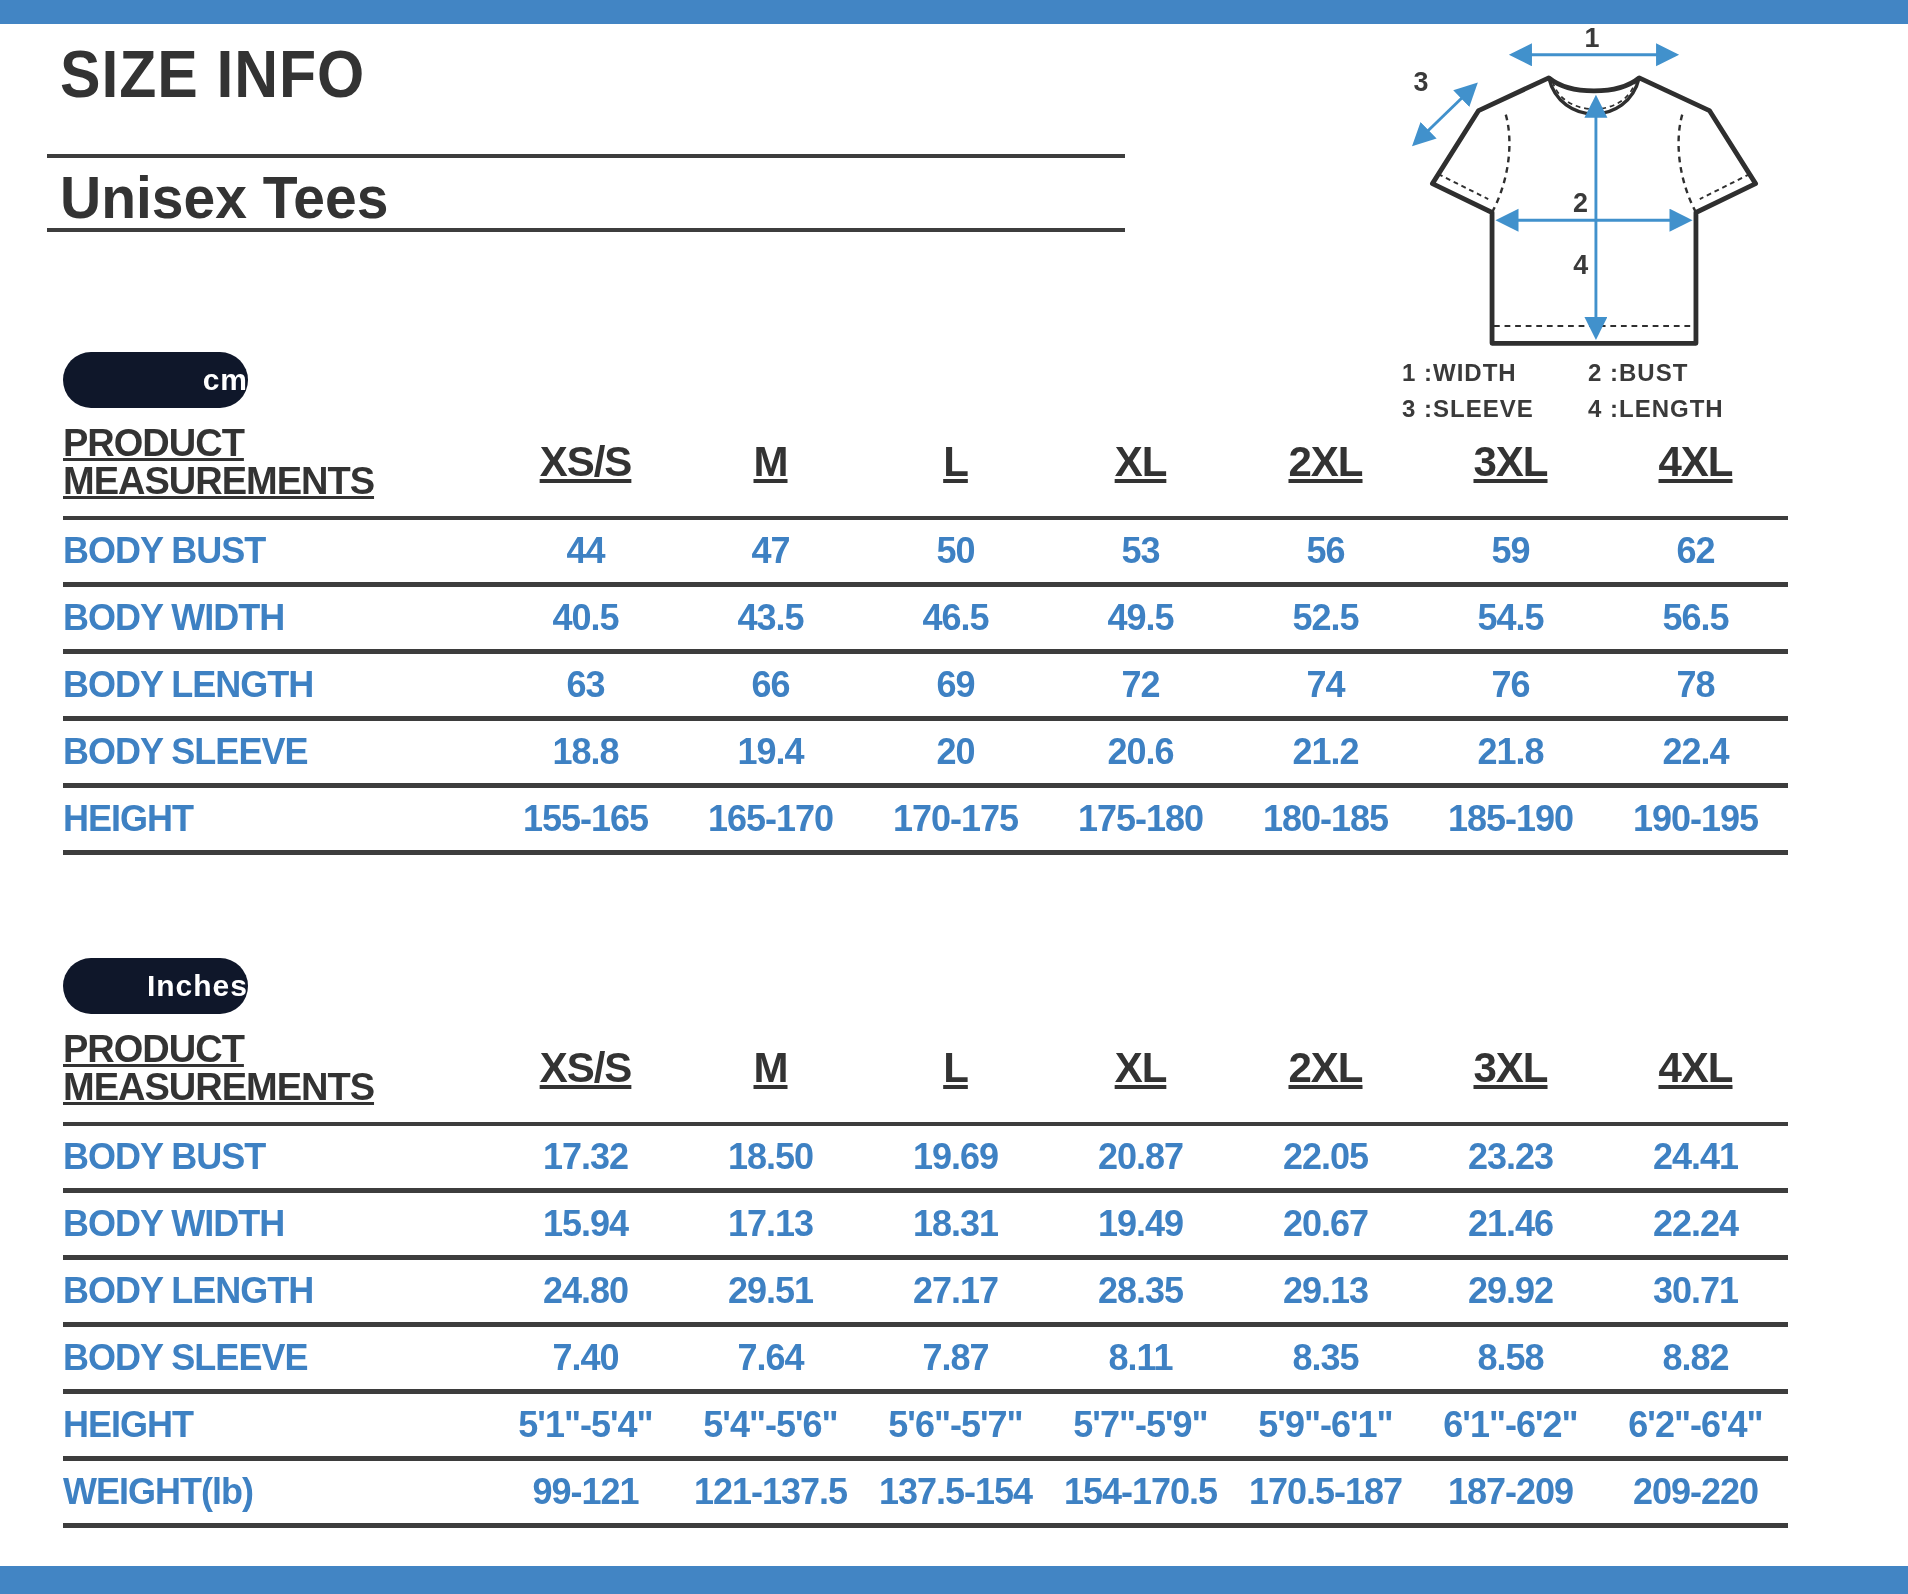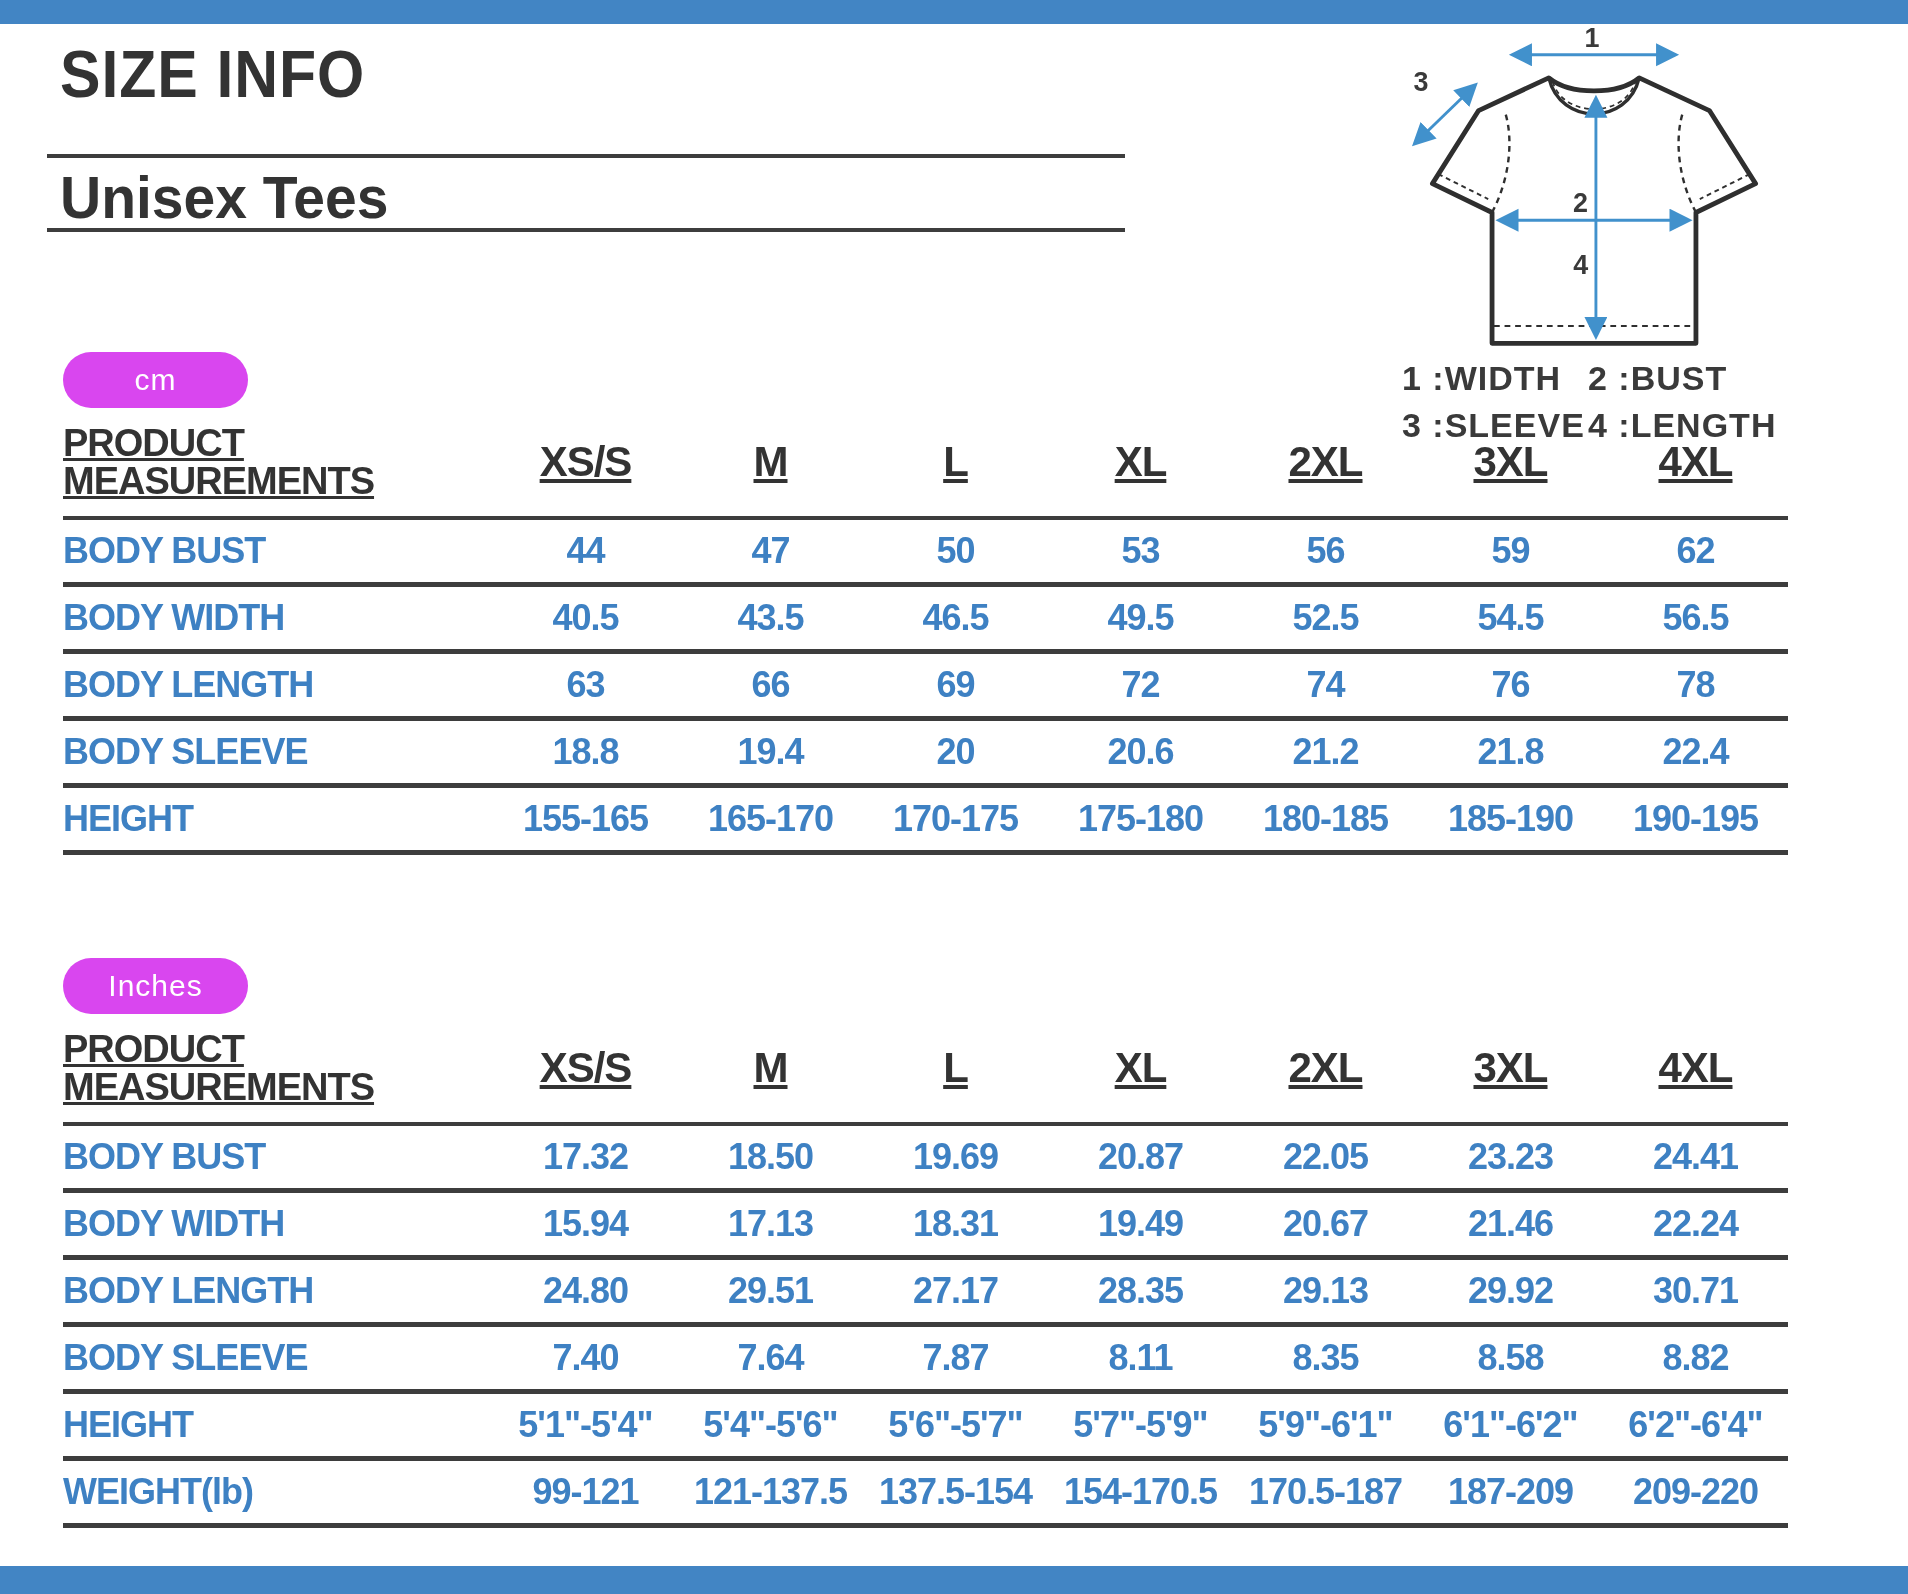--- a/index.html
+++ b/index.html
@@ -18,29 +18,29 @@
   .line-1{top:154px;}
   .line-2{top:228px;}
   .sub-title{
     position:absolute;left:60px;top:163px;font-size:60px;font-weight:bold;color:#333333;
     transform:scaleX(0.95);transform-origin:left top;white-space:nowrap;
   }
 
   .diagram{position:absolute;left:1392px;top:24px;width:440px;}
   .legend{
     display:grid;grid-template-columns:186px auto;row-gap:8px;margin:4px 0 0 10px;
-    font-size:34px;font-weight:bold;color:#3a3a3a;letter-spacing:1px;
+    font-size:24px;font-weight:bold;color:#3a3a3a;letter-spacing:1px;
   }
 
   .section{position:absolute;left:63px;width:1725px;}
   .section-cm{top:352px;}
   .section-in{top:958px;}
   .badge{
-    display:inline-block;width:185px;background:#d946ef;color:#ffffff;border-radius:28px;
-    font-size:30px;font-weight:normal;text-align:center;padding:11px 0;letter-spacing:1px;
+    display:inline-block;width:185px;background:#0f172a;color:#ffffff;border-radius:28px;
+    font-size:30px;font-weight:bold;text-align:right;padding:11px 0;letter-spacing:1px;
   }
   .size-table{width:100%;border-collapse:collapse;table-layout:fixed;margin-top:10px;}
   .size-table th,.size-table td{line-height:1;overflow:hidden;}
   .size-table thead th{
     border-bottom:4px solid #3d3d3d;font-size:42px;font-weight:bold;color:#333333;
     text-align:center;padding:6px 0 16px;letter-spacing:-1px;text-decoration:underline;
   }
   .size-table thead th.label-col{font-size:38px;text-align:left;}
   .size-table tbody td{
     border-bottom:5px solid #3d3d3d;font-size:36px;font-weight:bold;color:#3e81c3;

